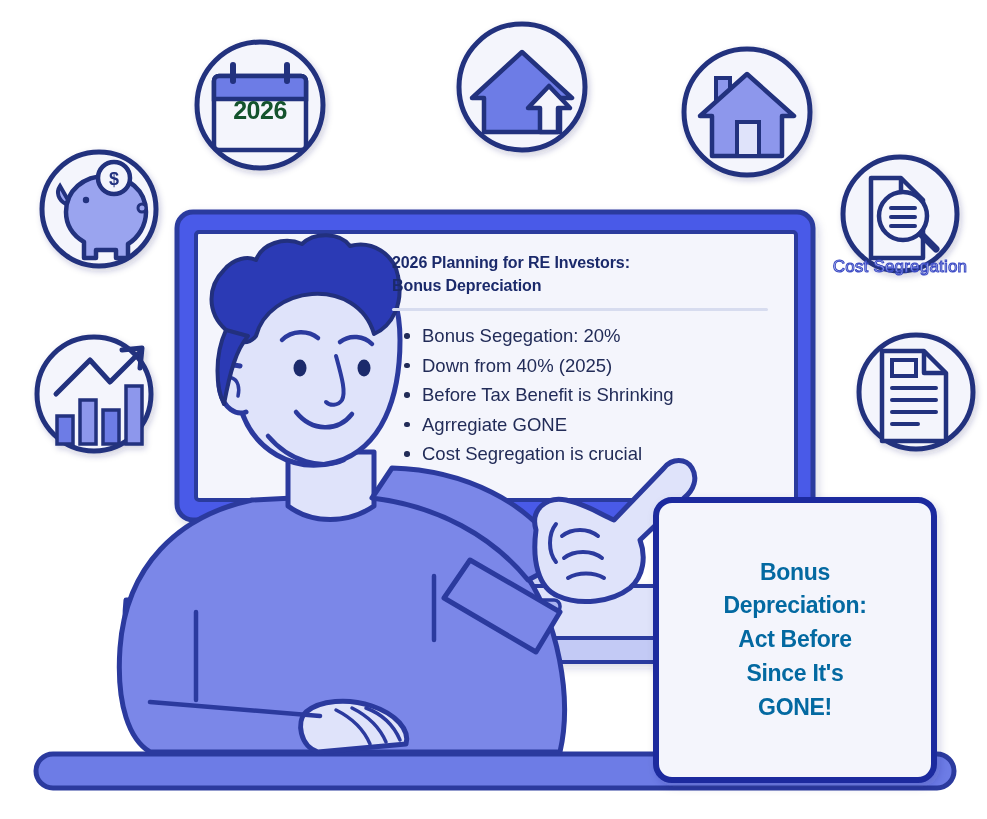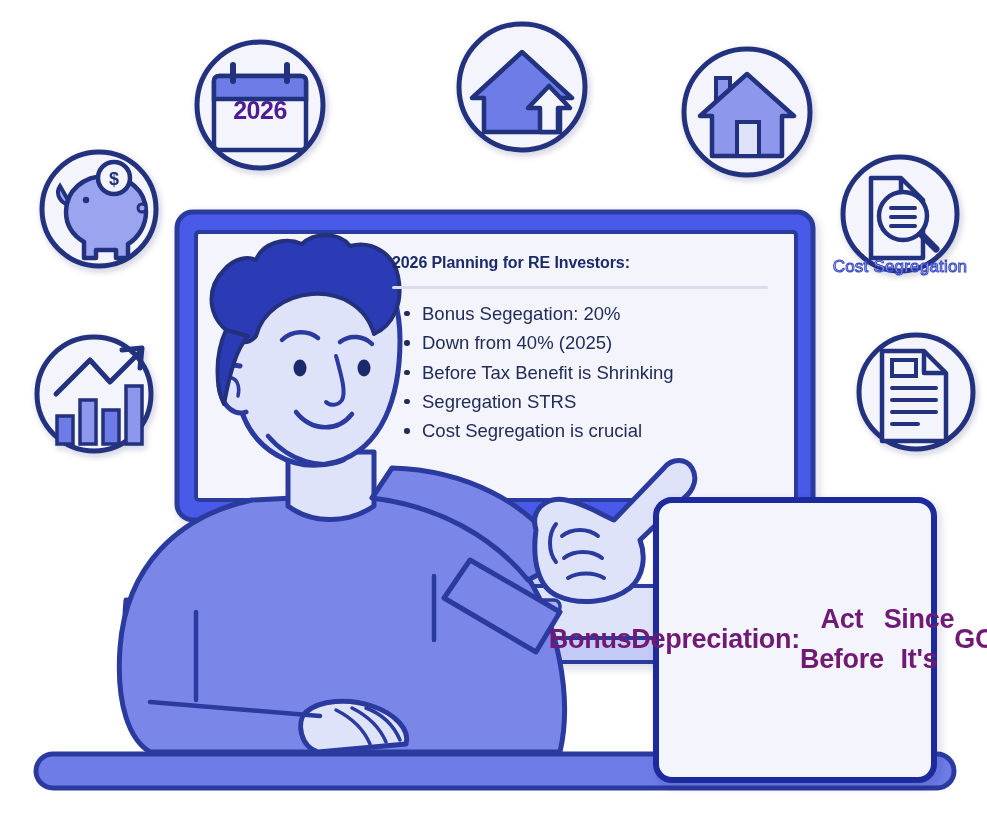--- a/index.html
+++ b/index.html
@@ -74,26 +74,26 @@
   }
 
   
   .callout-text {
     position: absolute;
     left: 660px;
     top: 506px;
     width: 270px;
     height: 268px;
     display: flex;
-    flex-direction: row;
+    flex-direction: column;
     align-items: center;
     justify-content: center;
     text-align: center;
-    color: #701a75;
-    font-size: 27px;
+    color: #0369a1;
+    font-size: 23px;
     font-weight: bold;
     line-height: 1.47;
     letter-spacing: -0.3px;
   }
   .callout-text .ln { display: block; }
 
   
   .icon-label {
     position: absolute;
     left: 812px;
@@ -109,21 +109,21 @@
 
   
   .cal-year {
     position: absolute;
     left: 218px;
     top: 96px;
     width: 84px;
     text-align: center;
     font-size: 25px;
     font-weight: bold;
-    color: #4c1d95;
+    color: #14532d;
     letter-spacing: -0.5px;
   }
 </style>
 </head>
 <body>
 
 <div id="stage">
 
   <svg class="layer" viewBox="0 0 987 819" xmlns="http://www.w3.org/2000/svg">
     <defs>
@@ -304,27 +304,28 @@
     <g filter="url(#softshadow)">
       <rect x="656" y="500" width="278" height="280" rx="16" fill="#f4f5fc" stroke="#1b2a9e" stroke-width="6"></rect>
     </g>
   </svg>
 
   <div class="cal-year">2026</div>
 
   <div class="slide-text">
     <h1 class="slide-title">
       <span>2026 Planning for RE Investors:</span><br>
+      <span>Bonus Depreciation</span>
     </h1>
     <div class="slide-rule"></div>
     <ul class="slide-bullets">
       <li>Bonus Segegation: 20%</li>
       <li>Down from 40% (2025)</li>
       <li>Before Tax Benefit is Shrinking</li>
-      <li>Segregation STRS</li>
+      <li>Agrregiate GONE</li>
       <li>Cost Segregation is crucial</li>
     </ul>
   </div>
 
   <div class="icon-label">Cost Segregation</div>
 
   <div class="callout-text">
     <span class="ln">Bonus</span>
     <span class="ln">Depreciation:</span>
     <span class="ln">Act Before</span>

